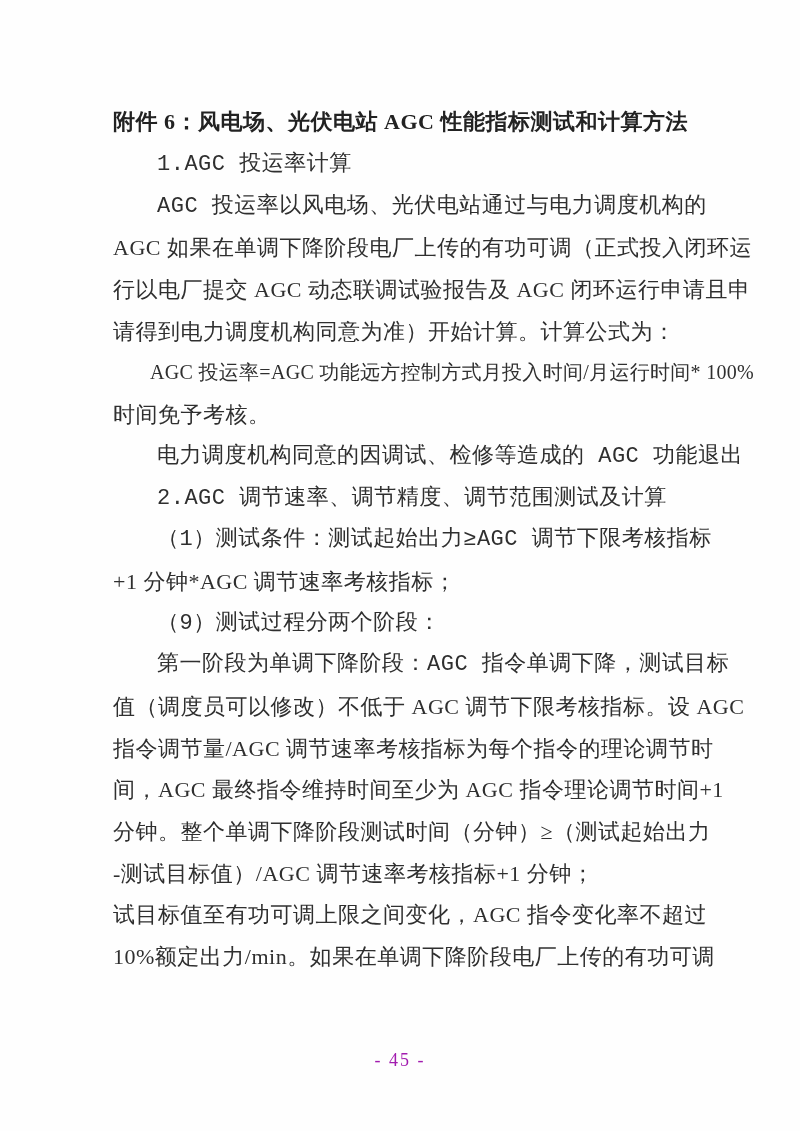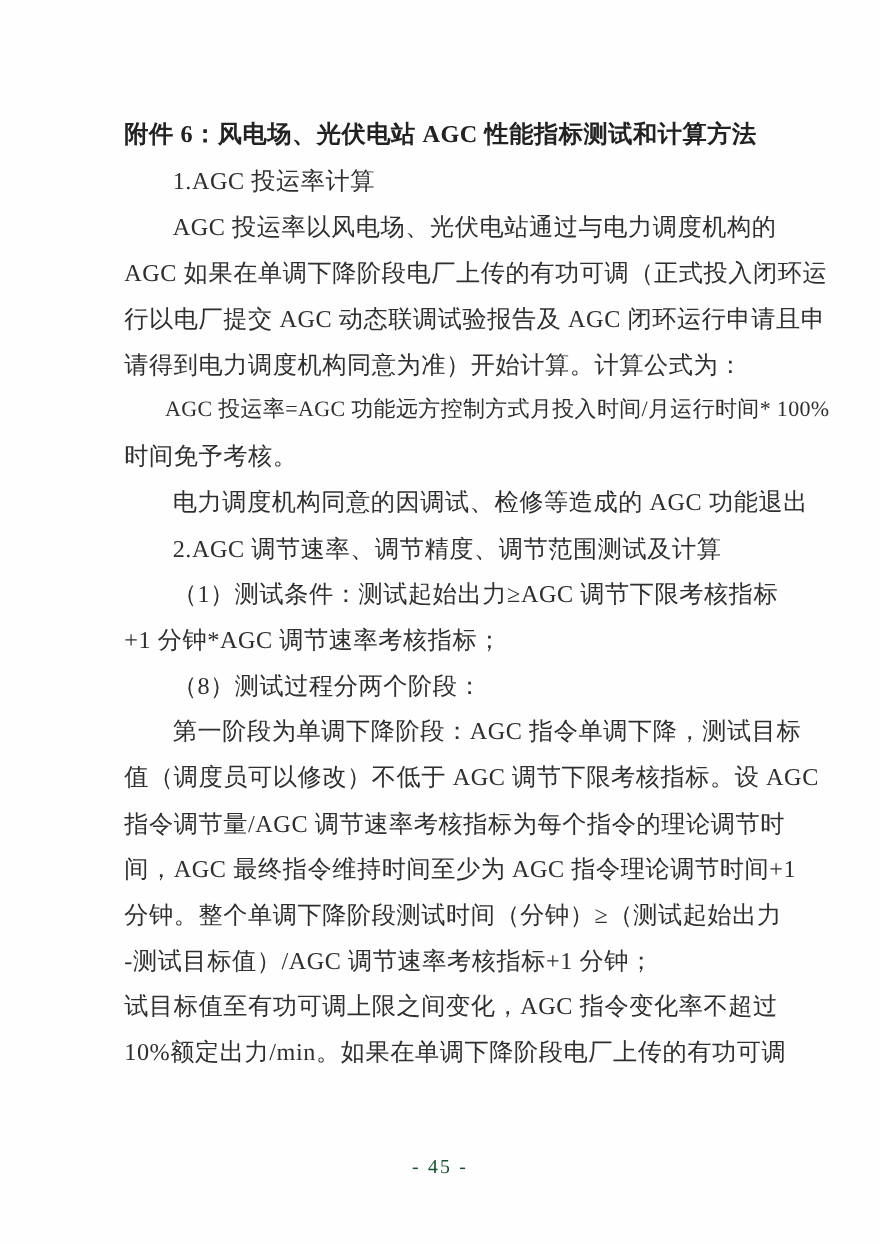--- a/index.html
+++ b/index.html
@@ -33,55 +33,56 @@
   }
   .line {
     font-size: 22px;
     height: 41.7px;
     line-height: 41.7px;
     white-space: nowrap;
     letter-spacing: 0.5px;
   }
   .indent {
     padding-left: 44px;
+    font-family: Liberation Mono, monospace;
   }
   .formula {
     font-size: 20px;
     padding-left: 37px;
     letter-spacing: 0.3px;
   }
   .footer {
     position: absolute;
     top: 1050px;
     left: 0;
     width: 800px;
     text-align: center;
     font-size: 18px;
-    color: #14532d;
+    color: #a21caf;
     letter-spacing: 2px;
   }
 </style>
 </head>
 <body>
 
 <div class="page">
   <div class="content">
     <div class="doc-title">附件 6：风电场、光伏电站 AGC 性能指标测试和计算方法</div>
     <div class="line indent">1.AGC 投运率计算</div>
     <div class="line indent">AGC 投运率以风电场、光伏电站通过与电力调度机构的</div>
     <div class="line">AGC 如果在单调下降阶段电厂上传的有功可调（正式投入闭环运</div>
     <div class="line">行以电厂提交 AGC 动态联调试验报告及 AGC 闭环运行申请且申</div>
     <div class="line">请得到电力调度机构同意为准）开始计算。计算公式为：</div>
     <div class="line formula">AGC 投运率=AGC 功能远方控制方式月投入时间/月运行时间* 100%</div>
     <div class="line">时间免予考核。</div>
     <div class="line indent">电力调度机构同意的因调试、检修等造成的 AGC 功能退出</div>
     <div class="line indent">2.AGC 调节速率、调节精度、调节范围测试及计算</div>
     <div class="line indent">（1）测试条件：测试起始出力≥AGC 调节下限考核指标</div>
     <div class="line">+1 分钟*AGC 调节速率考核指标；</div>
-    <div class="line indent">（8）测试过程分两个阶段：</div>
+    <div class="line indent">（9）测试过程分两个阶段：</div>
     <div class="line indent">第一阶段为单调下降阶段：AGC 指令单调下降，测试目标</div>
     <div class="line">值（调度员可以修改）不低于 AGC 调节下限考核指标。设 AGC</div>
     <div class="line">指令调节量/AGC 调节速率考核指标为每个指令的理论调节时</div>
     <div class="line">间，AGC 最终指令维持时间至少为 AGC 指令理论调节时间+1</div>
     <div class="line">分钟。整个单调下降阶段测试时间（分钟）≥（测试起始出力</div>
     <div class="line">-测试目标值）/AGC 调节速率考核指标+1 分钟；</div>
     <div class="line">试目标值至有功可调上限之间变化，AGC 指令变化率不超过</div>
     <div class="line">10%额定出力/min。如果在单调下降阶段电厂上传的有功可调</div>
   </div>
   <div class="footer">- 45 -</div>

